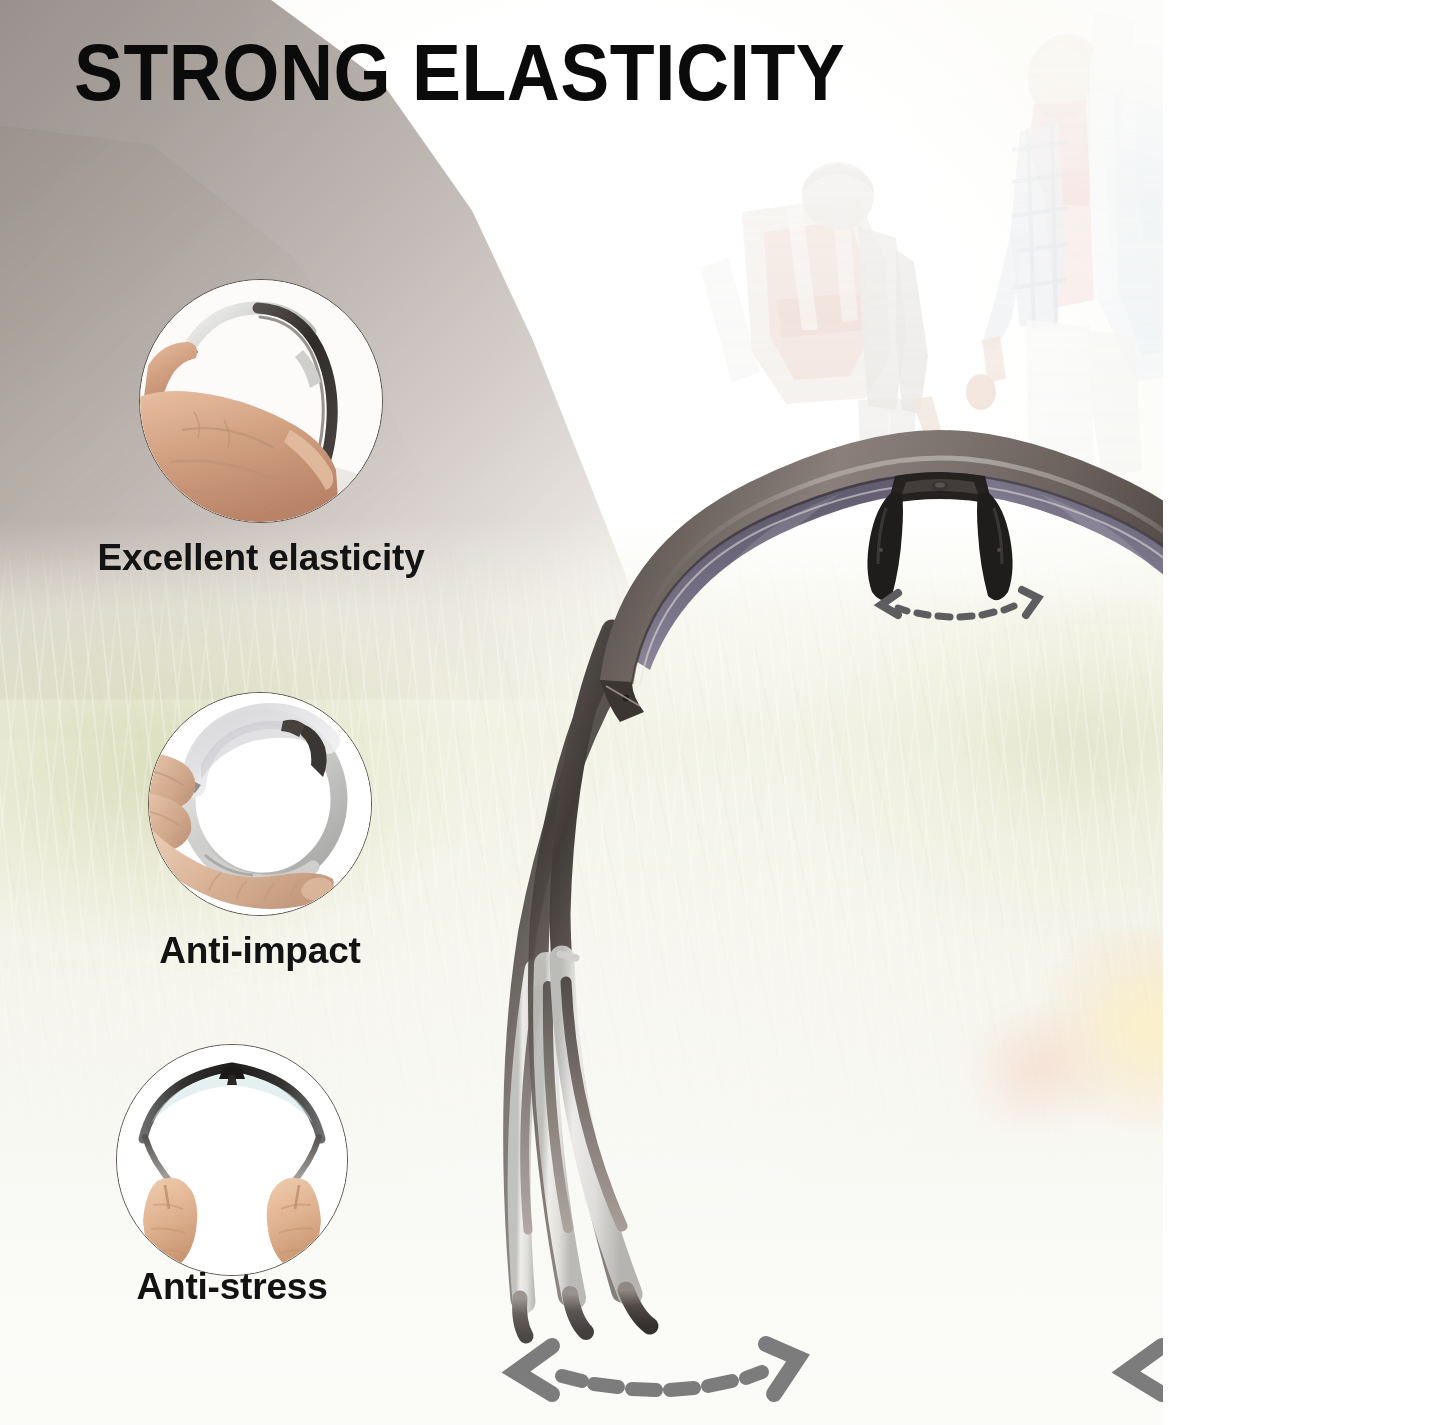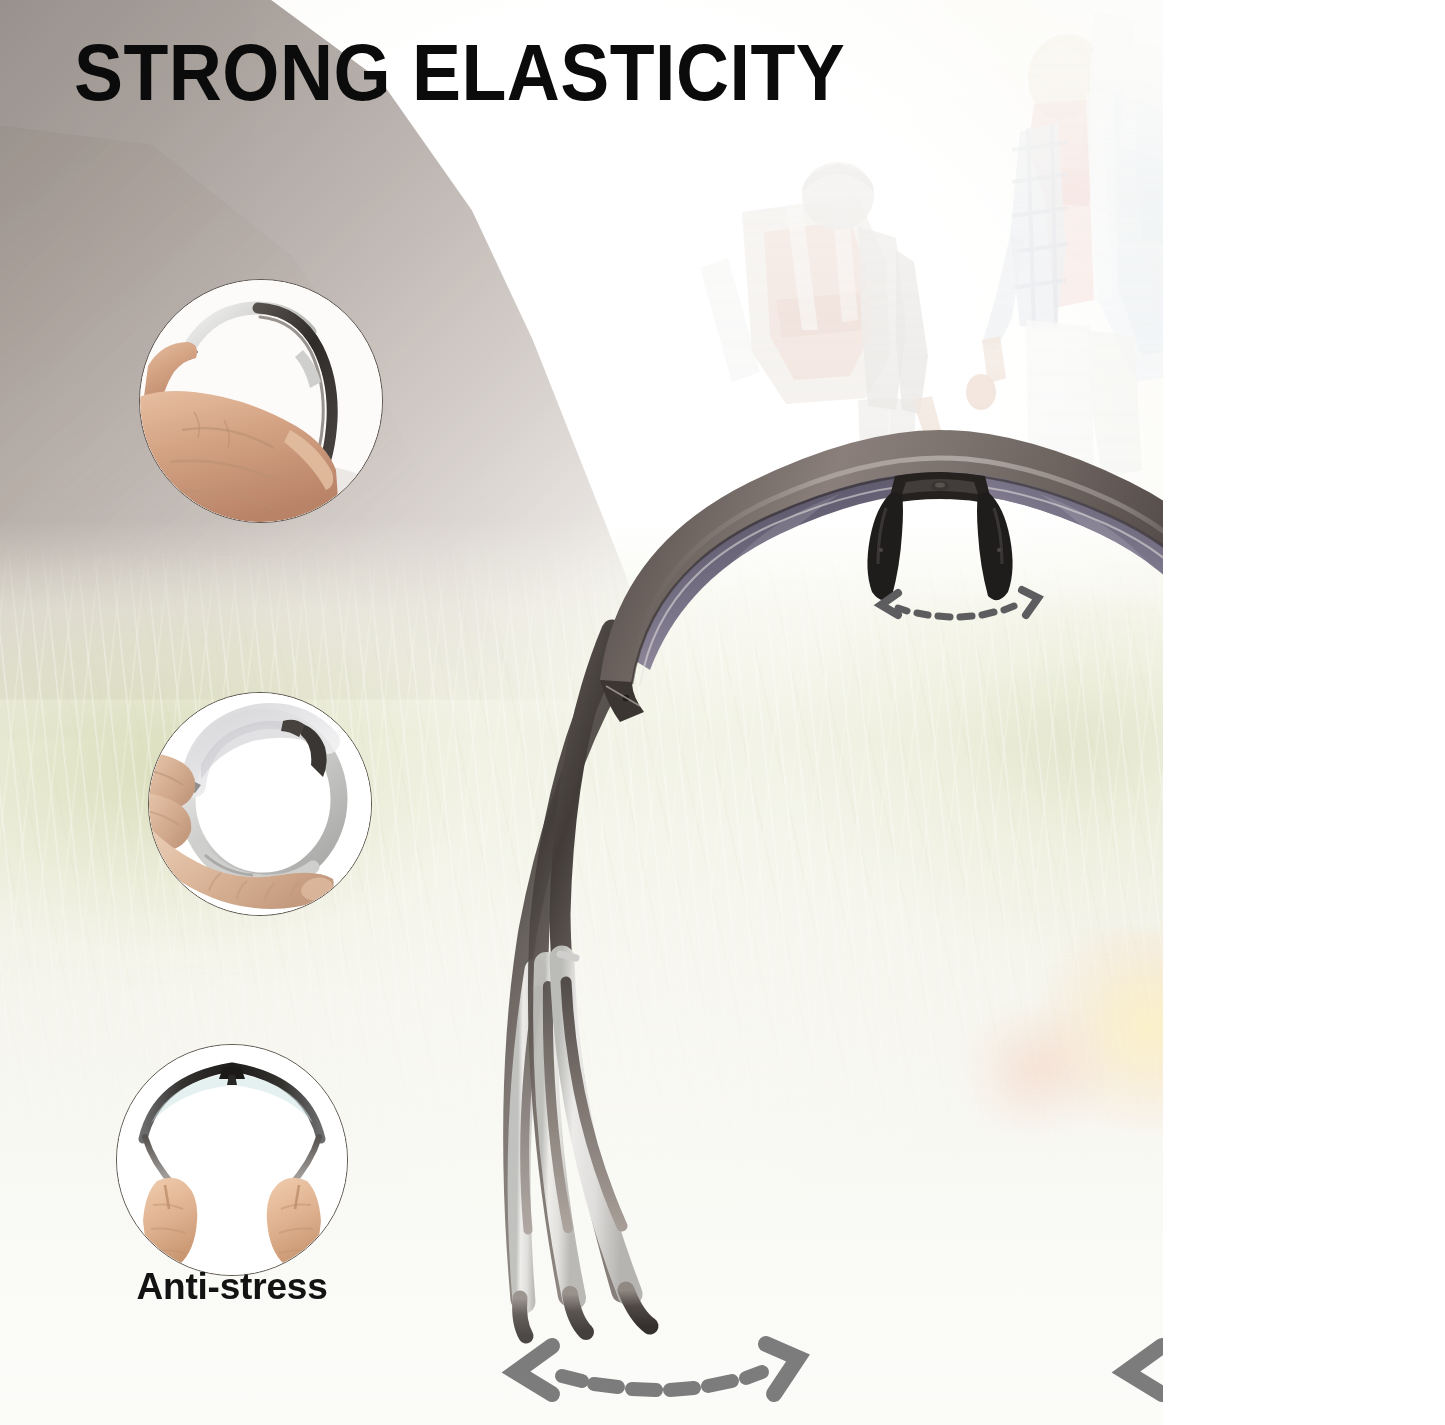--- a/index.html
+++ b/index.html
@@ -356,20 +356,21 @@
           <path d="M30 182 Q82 176 136 200" fill="none" stroke="#b88f73" stroke-width="2.4" opacity="0.5"></path>
           <path d="M24 212 Q80 206 132 228" fill="none" stroke="#bb9276" stroke-width="2.2" opacity="0.4"></path>
 
           <path d="M54 132 Q62 144 58 158" fill="none" stroke="#b58b6f" stroke-width="1.6" opacity="0.5"></path>
           <path d="M84 140 Q92 154 88 168" fill="none" stroke="#b58b6f" stroke-width="1.6" opacity="0.45"></path>
 
           <path d="M150 150 Q178 166 192 192 Q196 206 186 210 Q172 184 144 162 Z" fill="#e4bfa2" opacity="0.85"></path>
         </g>
       </svg>
     </div>
+    <div class="feature-label">Excellent elasticity</div>
   </div>
 
   <div class="feature" id="feature-2">
     <div class="feature-circle">
       <svg viewBox="0 0 222 222" width="222" height="222">
         <defs>
           <clipPath id="clip2">
               <circle cx="111" cy="111" r="111"></circle>
             </clipPath>
           <linearGradient id="skin2" x1="0" y1="0" x2="1" y2="0.6">
@@ -416,20 +417,21 @@
           <path d="M-2 118 Q16 122 30 132" fill="none" stroke="#bd957a" stroke-width="2" opacity="0.55"></path>
           <path d="M60 198 Q64 186 72 180" fill="none" stroke="#bd957a" stroke-width="2" opacity="0.5"></path>
           <path d="M88 206 Q90 194 98 188" fill="none" stroke="#bd957a" stroke-width="2" opacity="0.5"></path>
           <path d="M116 208 Q118 196 126 190" fill="none" stroke="#bd957a" stroke-width="2" opacity="0.45"></path>
           <path d="M142 204 Q144 192 152 188" fill="none" stroke="#bd957a" stroke-width="2" opacity="0.4"></path>
 
           <ellipse cx="168" cy="196" rx="16" ry="11" fill="#e8c6aa" opacity="0.6" transform="rotate(-14 168 196)"></ellipse>
         </g>
       </svg>
     </div>
+    <div class="feature-label">Anti-impact</div>
   </div>
 
   <div class="feature" id="feature-3">
     <div class="feature-circle">
       <svg viewBox="0 0 230 230" width="230" height="230">
         <defs>
           <clipPath id="clip3">
               <circle cx="115" cy="115" r="115"></circle>
             </clipPath>
           <linearGradient id="skin3" x1="0" y1="0" x2="0.3" y2="1">

